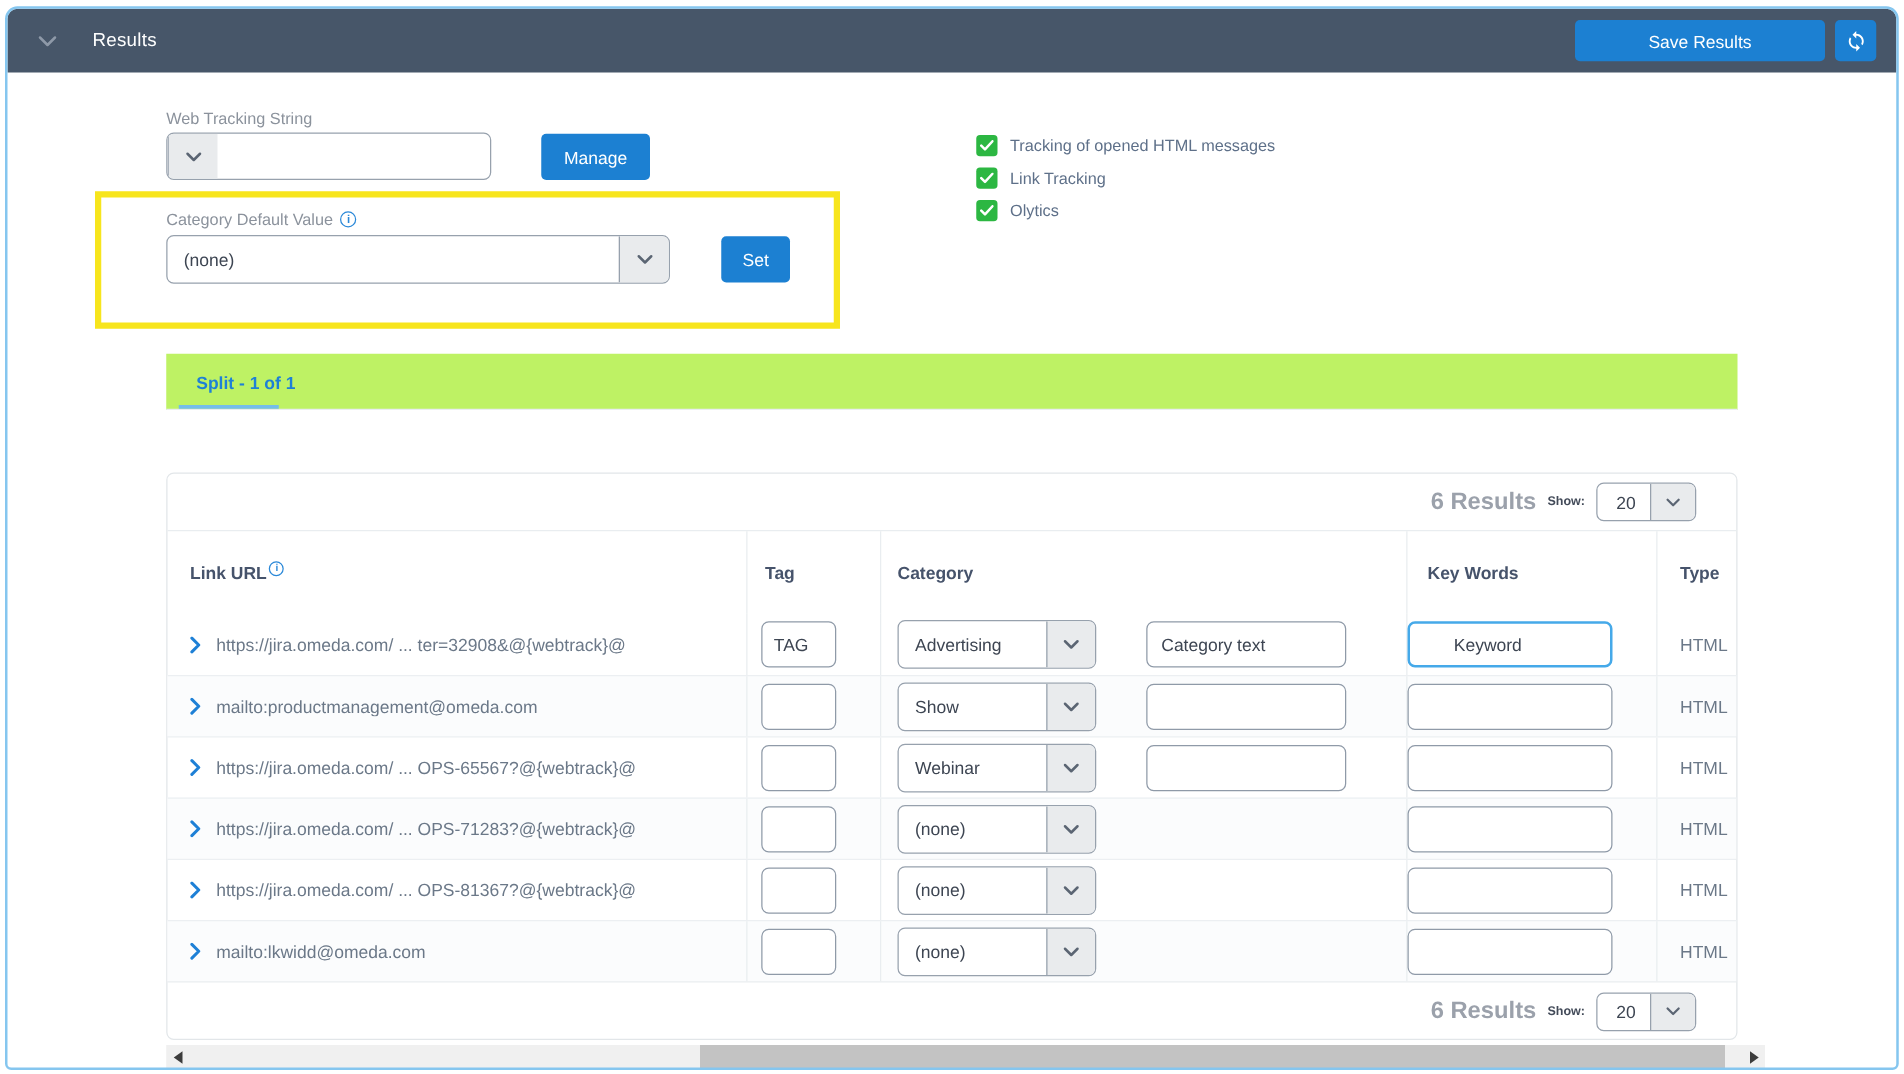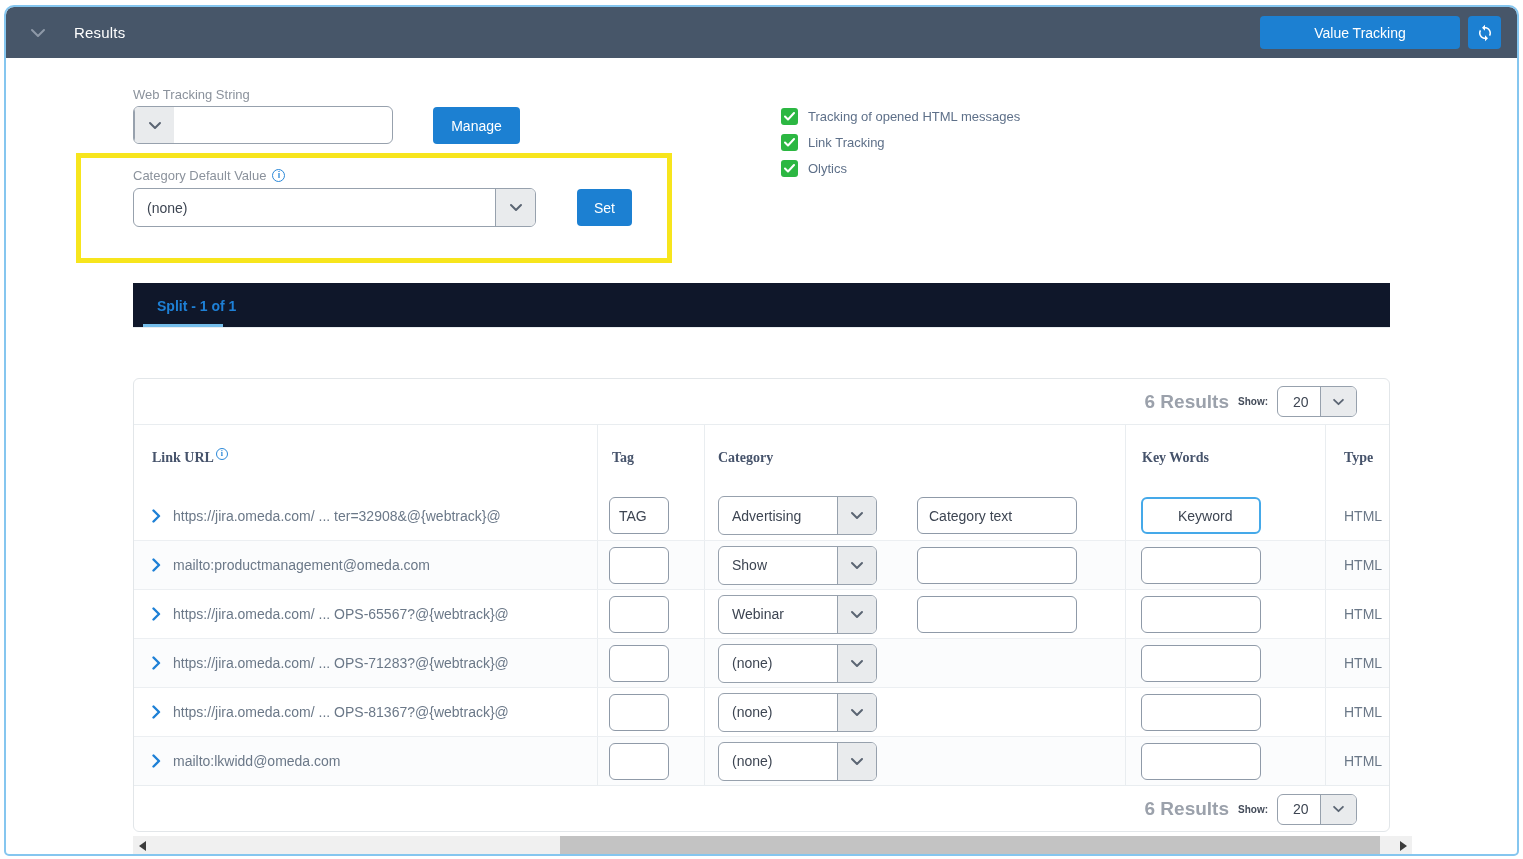--- a/index.html
+++ b/index.html
@@ -48,40 +48,40 @@
   
   .highlight-box { position:absolute; left:76px; top:153px; width:596px; height:110px;
                    border:5px solid #f7e51d; z-index:40; pointer-events:none; }
 
   .cdv-label { position:absolute; left:133px; top:168px; }
   .cdv-select { position:absolute; left:133px; top:188px; width:403px; height:39px; }
   .set-btn { position:absolute; left:577px; top:189px; width:55px; height:37px; }
 
   
   .tabbar { position:absolute; left:133px; top:283px; width:1257px; height:45px;
-            background:#0f172a; border-bottom:1px solid #e9edf0; }
+            background:#bef264; border-bottom:1px solid #e9edf0; }
   .tab { position:absolute; left:10px; top:0; height:45px; display:flex; align-items:center;
          padding:0 14px; color:#1e80d6; font-size:14px; font-weight:700; cursor:pointer; }
   .tab-underline { position:absolute; left:10px; bottom:0; width:80px; height:3px; background:#74bdea; }
 
   
   .tablebox { position:absolute; left:133px; top:378px; width:1257px; height:454px;
               border:1px solid #e2e6e9; border-radius:6px; background:#fff; }
   .bar { height:46px; display:flex; align-items:center; justify-content:flex-end;
          gap:9px; padding-right:32px; }
   .bar.top { border-bottom:1px solid #e9edf0; }
   .bar.bottom { height:47px; border-top:1px solid #e9edf0; }
   .results-count { font-size:19px; font-weight:700; color:#9ba1ab; }
   .show-label { font-size:10px; font-weight:700; color:#434b59; }
   .show-select { width:80px; height:31px; border-radius:6px; }
   .show-select .select-value { padding-left:15px; }
   .show-select .select-arrow { width:36px; }
 
   .grid-row { display:grid; grid-template-columns:463px 107px 421px 200px 66px; }
-  .thead { height:66px;font-family:Liberation Serif, serif; }
+  .thead { height:66px; }
   .thead .cell { display:flex; align-items:center; font-size:14px; font-weight:700; color:#46536b; }
   .cell { min-width:0; }
   .cell + .cell { border-left:1px solid #e9edf0; }
   .c-url { padding-left:18px; display:flex; align-items:center; gap:12px; }
   .c-tag { display:flex; align-items:center; }
   .c-cat { display:flex; align-items:center; }
   .c-kw  { display:flex; align-items:center; }
   .c-type{ padding-left:18px; display:flex; align-items:center; font-size:14px; color:#6b7888; }
   .thead .c-tag { padding-left:14px; }
   .thead .c-cat { padding-left:13px; }
@@ -93,21 +93,21 @@
   .trow:first-child { border-top:none; }
   .expand-icon { display:flex; align-items:center; cursor:pointer; flex:0 0 auto; }
   .url-text { font-size:14px; color:#6b7888; white-space:nowrap; overflow:hidden; }
 
   .inp { height:37px; border:1px solid #8f9aa8; border-radius:6px; font-size:14px; color:#3d4552;
          padding:0 11px; background:#fff; font-family:inherit; outline:none; }
   .tag-inp { width:60px; margin-left:11px; padding:0 9px; }
   .cat-select { width:159px; height:39px; margin-left:13px; }
   .cat-select .select-arrow { width:39px; }
   .cattext-inp { width:160px; margin-left:40px; }
-  .kw-inp { width:120px; margin-left:15px;padding-left:35px; }
+  .kw-inp { width:164px; margin-left:0;padding-left:35px; }
   .kw-inp.focused { border:2px solid #45a9e9; }
 
   
   .hscroll { position:absolute; left:133px; top:836px; width:1279px; height:20px;
              background:#f0f0f0; display:flex; align-items:center; }
   .hs-arrow { width:18px; height:20px; display:flex; align-items:center; justify-content:center; cursor:pointer; flex:0 0 auto; }
   .tri-left  { width:0; height:0; border-top:5px solid transparent; border-bottom:5px solid transparent; border-right:7px solid #3c3c3c; }
   .tri-right { width:0; height:0; border-top:5px solid transparent; border-bottom:5px solid transparent; border-left:7px solid #3c3c3c; }
   .hs-track { position:relative; flex:1; height:20px; }
   .hs-thumb { position:absolute; left:409px; top:0; width:820px; height:20px; background:#c3c3c3; cursor:grab; }
@@ -119,21 +119,21 @@
   <div class="frame"></div>
 
   <header class="titlebar">
     <span class="collapse">
       <svg width="16" height="10" viewBox="0 0 16 10">
           <polyline points="2,2 8,8 14,2" fill="none" stroke="#8e99a8" stroke-width="2" stroke-linecap="round" stroke-linejoin="round"></polyline>
         </svg>
     </span>
     <h1 class="page-title">Results</h1>
     <div class="titlebar-actions">
-      <button class="btn btn-primary save-btn">Value Tracking</button>
+      <button class="btn btn-primary save-btn">Save Results</button>
       <button class="btn btn-primary icon-btn">
         <span style="display:flex;">
           <svg width="18" height="18" viewBox="0 0 24 24">
               <path fill="#ffffff" d="M12 4V1L8 5l4 4V6c3.31 0 6 2.69 6 6 0 1.01-.25 1.97-.7 2.8l1.46 1.46A7.93 7.93 0 0 0 20 12c0-4.42-3.58-8-8-8zm0 14c-3.31 0-6-2.69-6-6 0-1.01.25-1.97.7-2.8L5.24 7.74A7.93 7.93 0 0 0 4 12c0 4.42 3.58 8 8 8v3l4-4-4-4v3z"></path>
             </svg>
         </span>
       </button>
     </div>
   </header>
 

